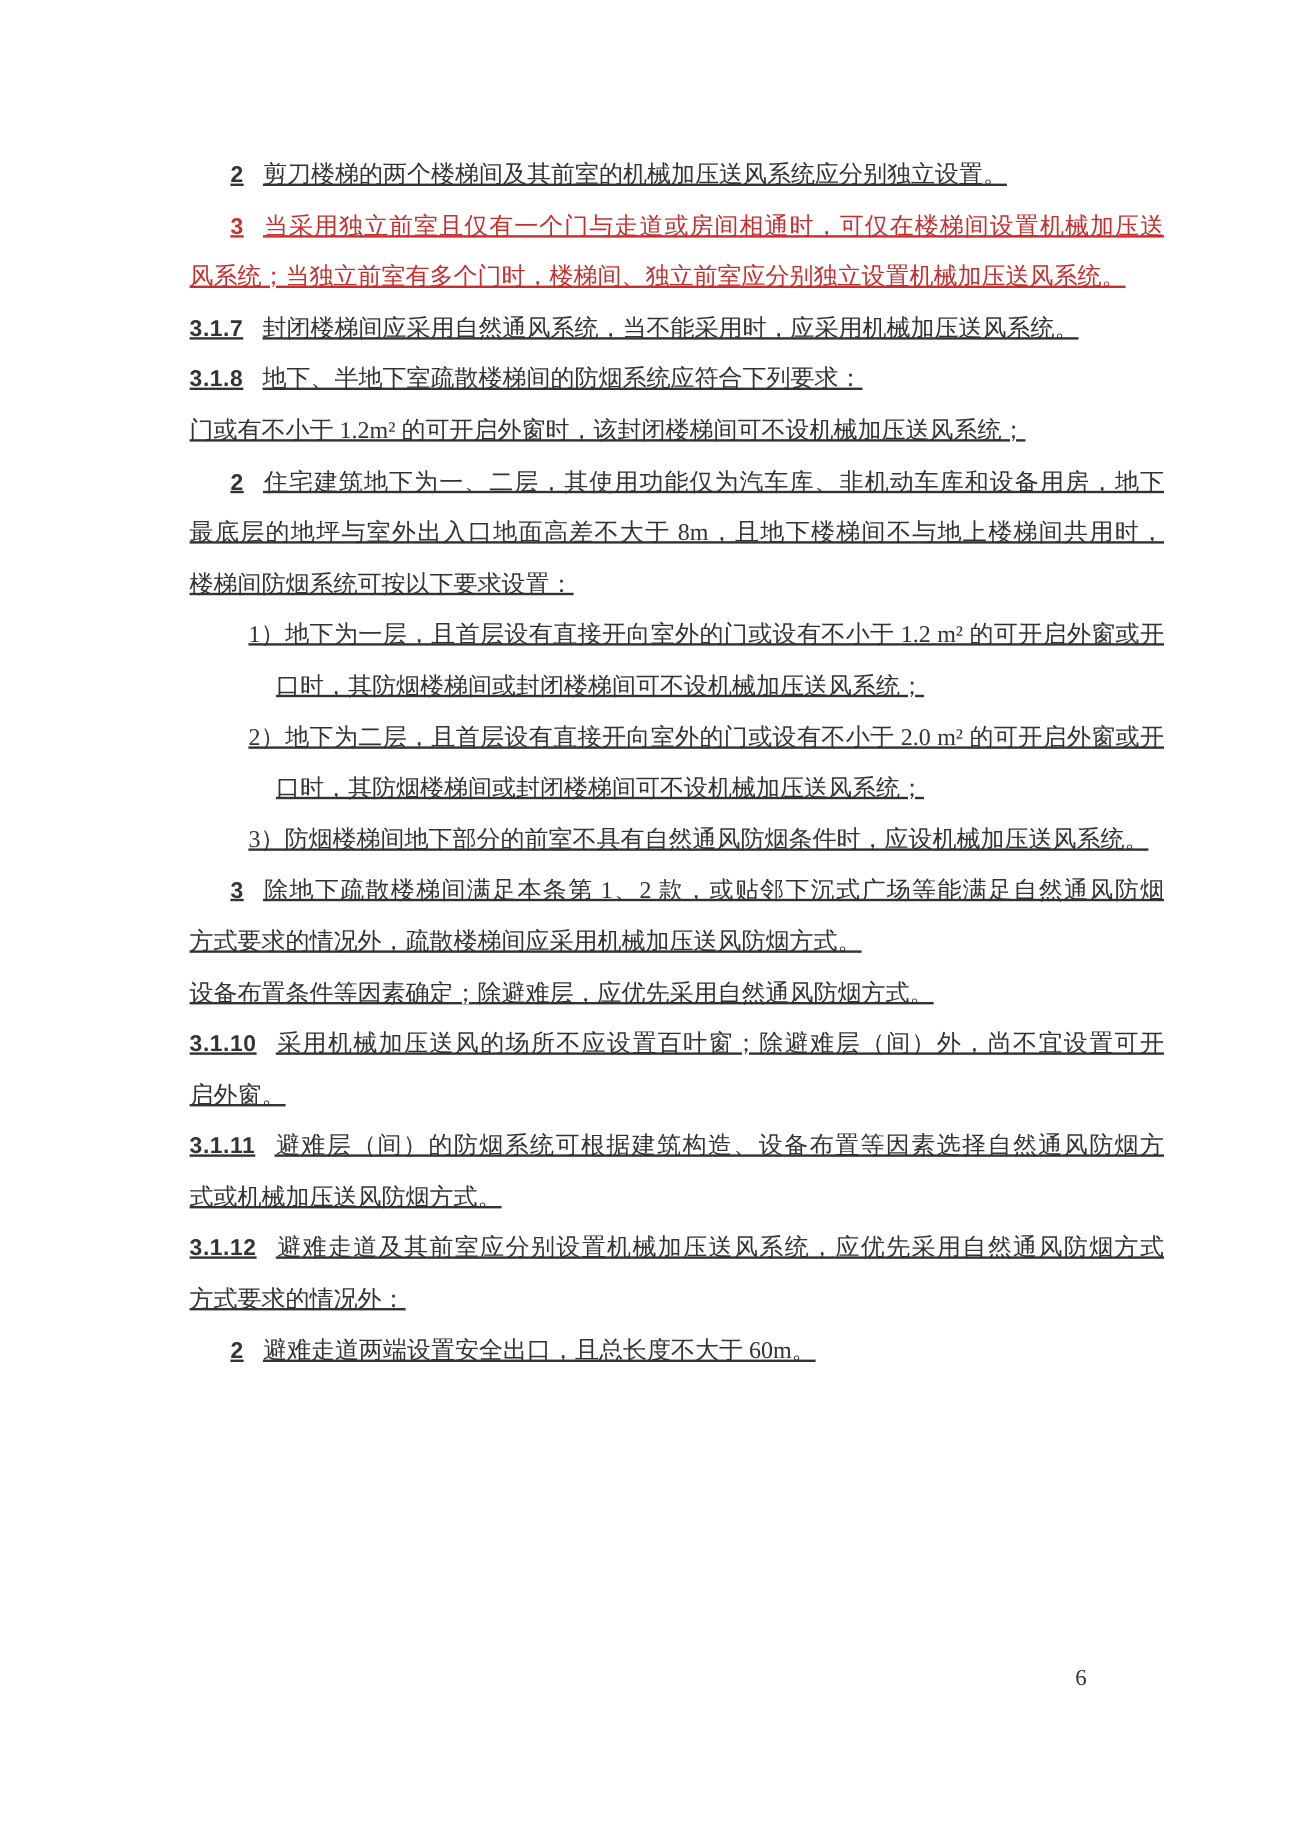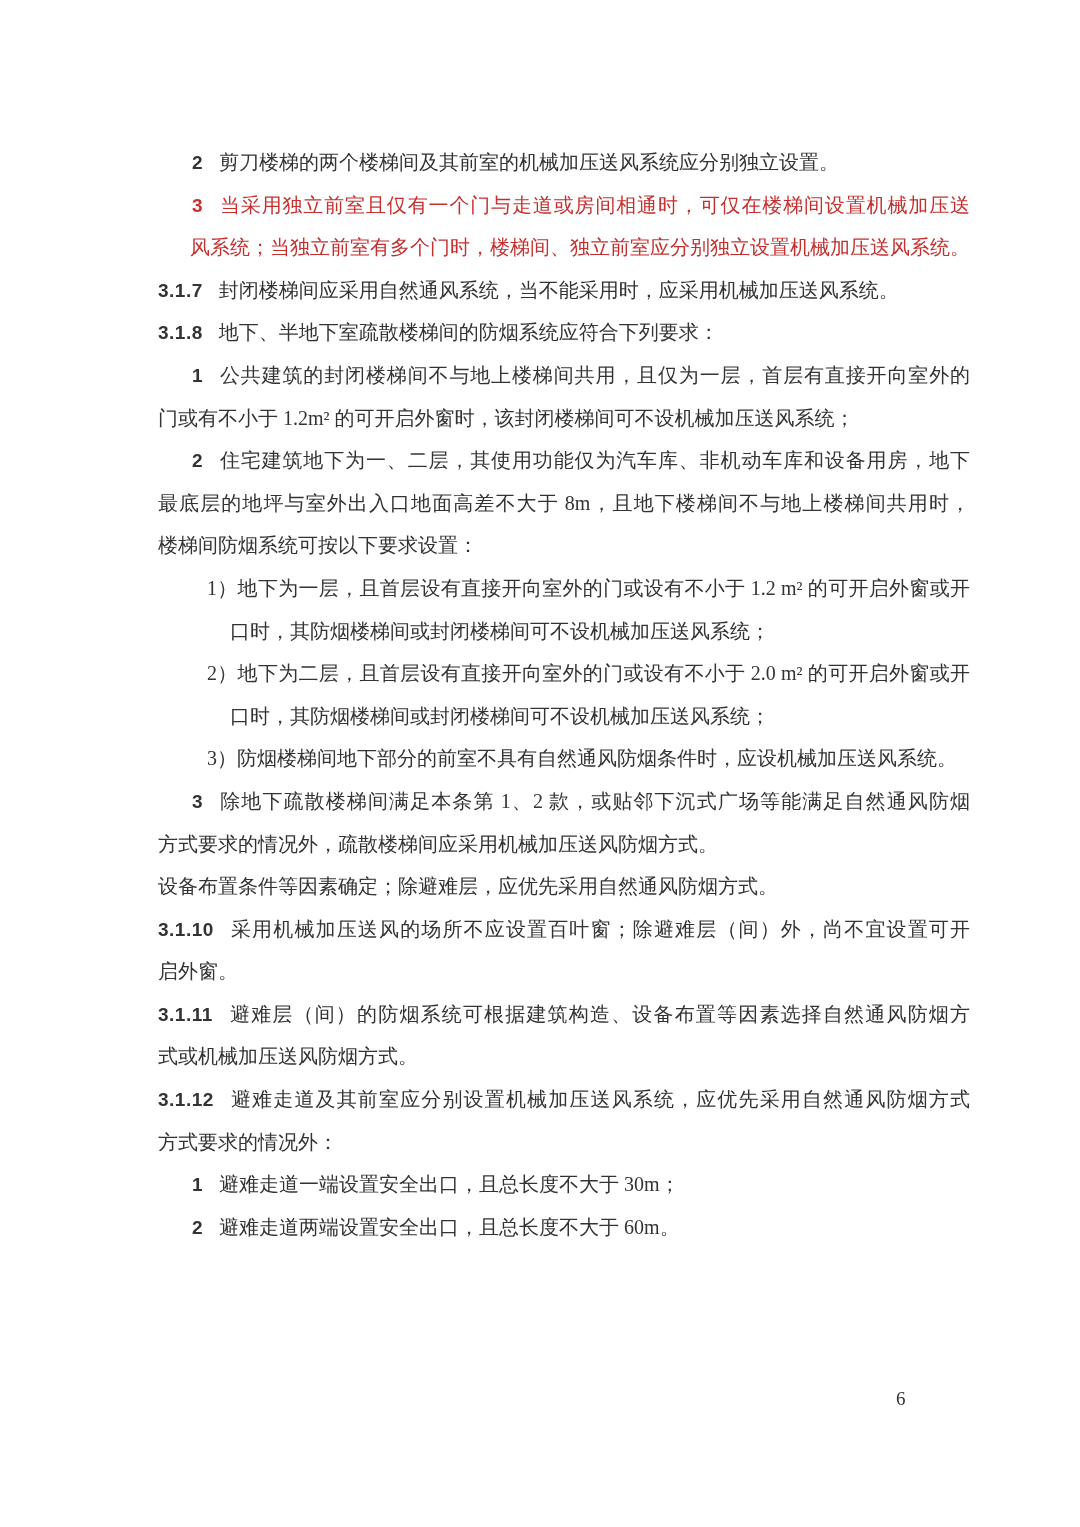--- a/index.html
+++ b/index.html
@@ -18,80 +18,79 @@
   }
   .doc {
     position: absolute;
     left: 158px;
     top: 132px;
     width: 812px;
   }
   .line {
     font-size: 20px;
     height: 42.6px;
-    line-height: 60px;
+    line-height: 28px;
     white-space: nowrap;
     text-align: left;
+    text-decoration: underline;
   }
   .line.fill {
     white-space: normal;
     text-align: justify;
     text-align-last: justify;
     text-justify: inter-ideograph;
   }
   
   .line.margin  { padding-left: 0; }
   .line.item    { padding-left: 34px; }
   .line.subitem { padding-left: 49px; }
   .line.subcont { padding-left: 72px; }
   
   .prefix {
     font-family: "Liberation Sans", "DejaVu Sans", sans-serif;
     font-weight: bold;
     font-size: 19px;
     margin-right: 16px;
     letter-spacing: 0.5px;
   }
-  .line.red { color: var(--red-color, #c5302f); text-align: right; }
+  .line.red { color: var(--red-color, #c5302f); }
   .page-number {
     position: absolute;
     left: 896px;
     top: 1384px;
     font-size: 19px;
     line-height: 30px;
     color: var(--body-color, #333333);
     font-family: "Liberation Serif", "DejaVu Serif", serif;
   }
 </style>
 </head>
 <body>
 
 <div class="page">
   <div class="doc">
       <div class="line item"><span class="prefix">2</span><span>剪刀楼梯的两个楼梯间及其前室的机械加压送风系统应分别独立设置。</span></div>
       <div class="line item fill red"><span class="prefix">3</span><span>当采用独立前室且仅有一个门与走道或房间相通时，可仅在楼梯间设置机械加压送</span></div>
       <div class="line margin red"><span>风系统；当独立前室有多个门时，楼梯间、独立前室应分别独立设置机械加压送风系统。</span></div>
       <div class="line margin"><span class="prefix">3.1.7</span><span>封闭楼梯间应采用自然通风系统，当不能采用时，应采用机械加压送风系统。</span></div>
       <div class="line margin"><span class="prefix">3.1.8</span><span>地下、半地下室疏散楼梯间的防烟系统应符合下列要求：</span></div>
-      <div class="line item fill"><span class="prefix">1</span><span>公共建筑的封闭楼梯间不与地上楼梯间共用，且仅为一层，首层有直接开向室外的</span></div>
       <div class="line margin"><span>门或有不小于 1.2m² 的可开启外窗时，该封闭楼梯间可不设机械加压送风系统；</span></div>
       <div class="line item fill"><span class="prefix">2</span><span>住宅建筑地下为一、二层，其使用功能仅为汽车库、非机动车库和设备用房，地下</span></div>
       <div class="line margin fill"><span>最底层的地坪与室外出入口地面高差不大于 8m，且地下楼梯间不与地上楼梯间共用时，</span></div>
       <div class="line margin"><span>楼梯间防烟系统可按以下要求设置：</span></div>
       <div class="line subitem fill"><span>1）地下为一层，且首层设有直接开向室外的门或设有不小于 1.2 m² 的可开启外窗或开</span></div>
       <div class="line subcont"><span>口时，其防烟楼梯间或封闭楼梯间可不设机械加压送风系统；</span></div>
       <div class="line subitem fill"><span>2）地下为二层，且首层设有直接开向室外的门或设有不小于 2.0 m² 的可开启外窗或开</span></div>
       <div class="line subcont"><span>口时，其防烟楼梯间或封闭楼梯间可不设机械加压送风系统；</span></div>
       <div class="line subitem"><span>3）防烟楼梯间地下部分的前室不具有自然通风防烟条件时，应设机械加压送风系统。</span></div>
       <div class="line item fill"><span class="prefix">3</span><span>除地下疏散楼梯间满足本条第 1、2 款，或贴邻下沉式广场等能满足自然通风防烟</span></div>
       <div class="line margin"><span>方式要求的情况外，疏散楼梯间应采用机械加压送风防烟方式。</span></div>
       <div class="line margin"><span>设备布置条件等因素确定；除避难层，应优先采用自然通风防烟方式。</span></div>
       <div class="line margin fill"><span class="prefix">3.1.10</span><span>采用机械加压送风的场所不应设置百叶窗；除避难层（间）外，尚不宜设置可开</span></div>
       <div class="line margin"><span>启外窗。</span></div>
       <div class="line margin fill"><span class="prefix">3.1.11</span><span>避难层（间）的防烟系统可根据建筑构造、设备布置等因素选择自然通风防烟方</span></div>
       <div class="line margin"><span>式或机械加压送风防烟方式。</span></div>
       <div class="line margin fill"><span class="prefix">3.1.12</span><span>避难走道及其前室应分别设置机械加压送风系统，应优先采用自然通风防烟方式</span></div>
       <div class="line margin"><span>方式要求的情况外：</span></div>
-      <div class="line item"><span class="prefix">1</span><span>避难走道一端设置安全出口，且总长度不大于 30m；</span></div>
       <div class="line item"><span class="prefix">2</span><span>避难走道两端设置安全出口，且总长度不大于 60m。</span></div>
     </div>
   <div class="page-number">6</div>
 </div>
 
 </body></html>

